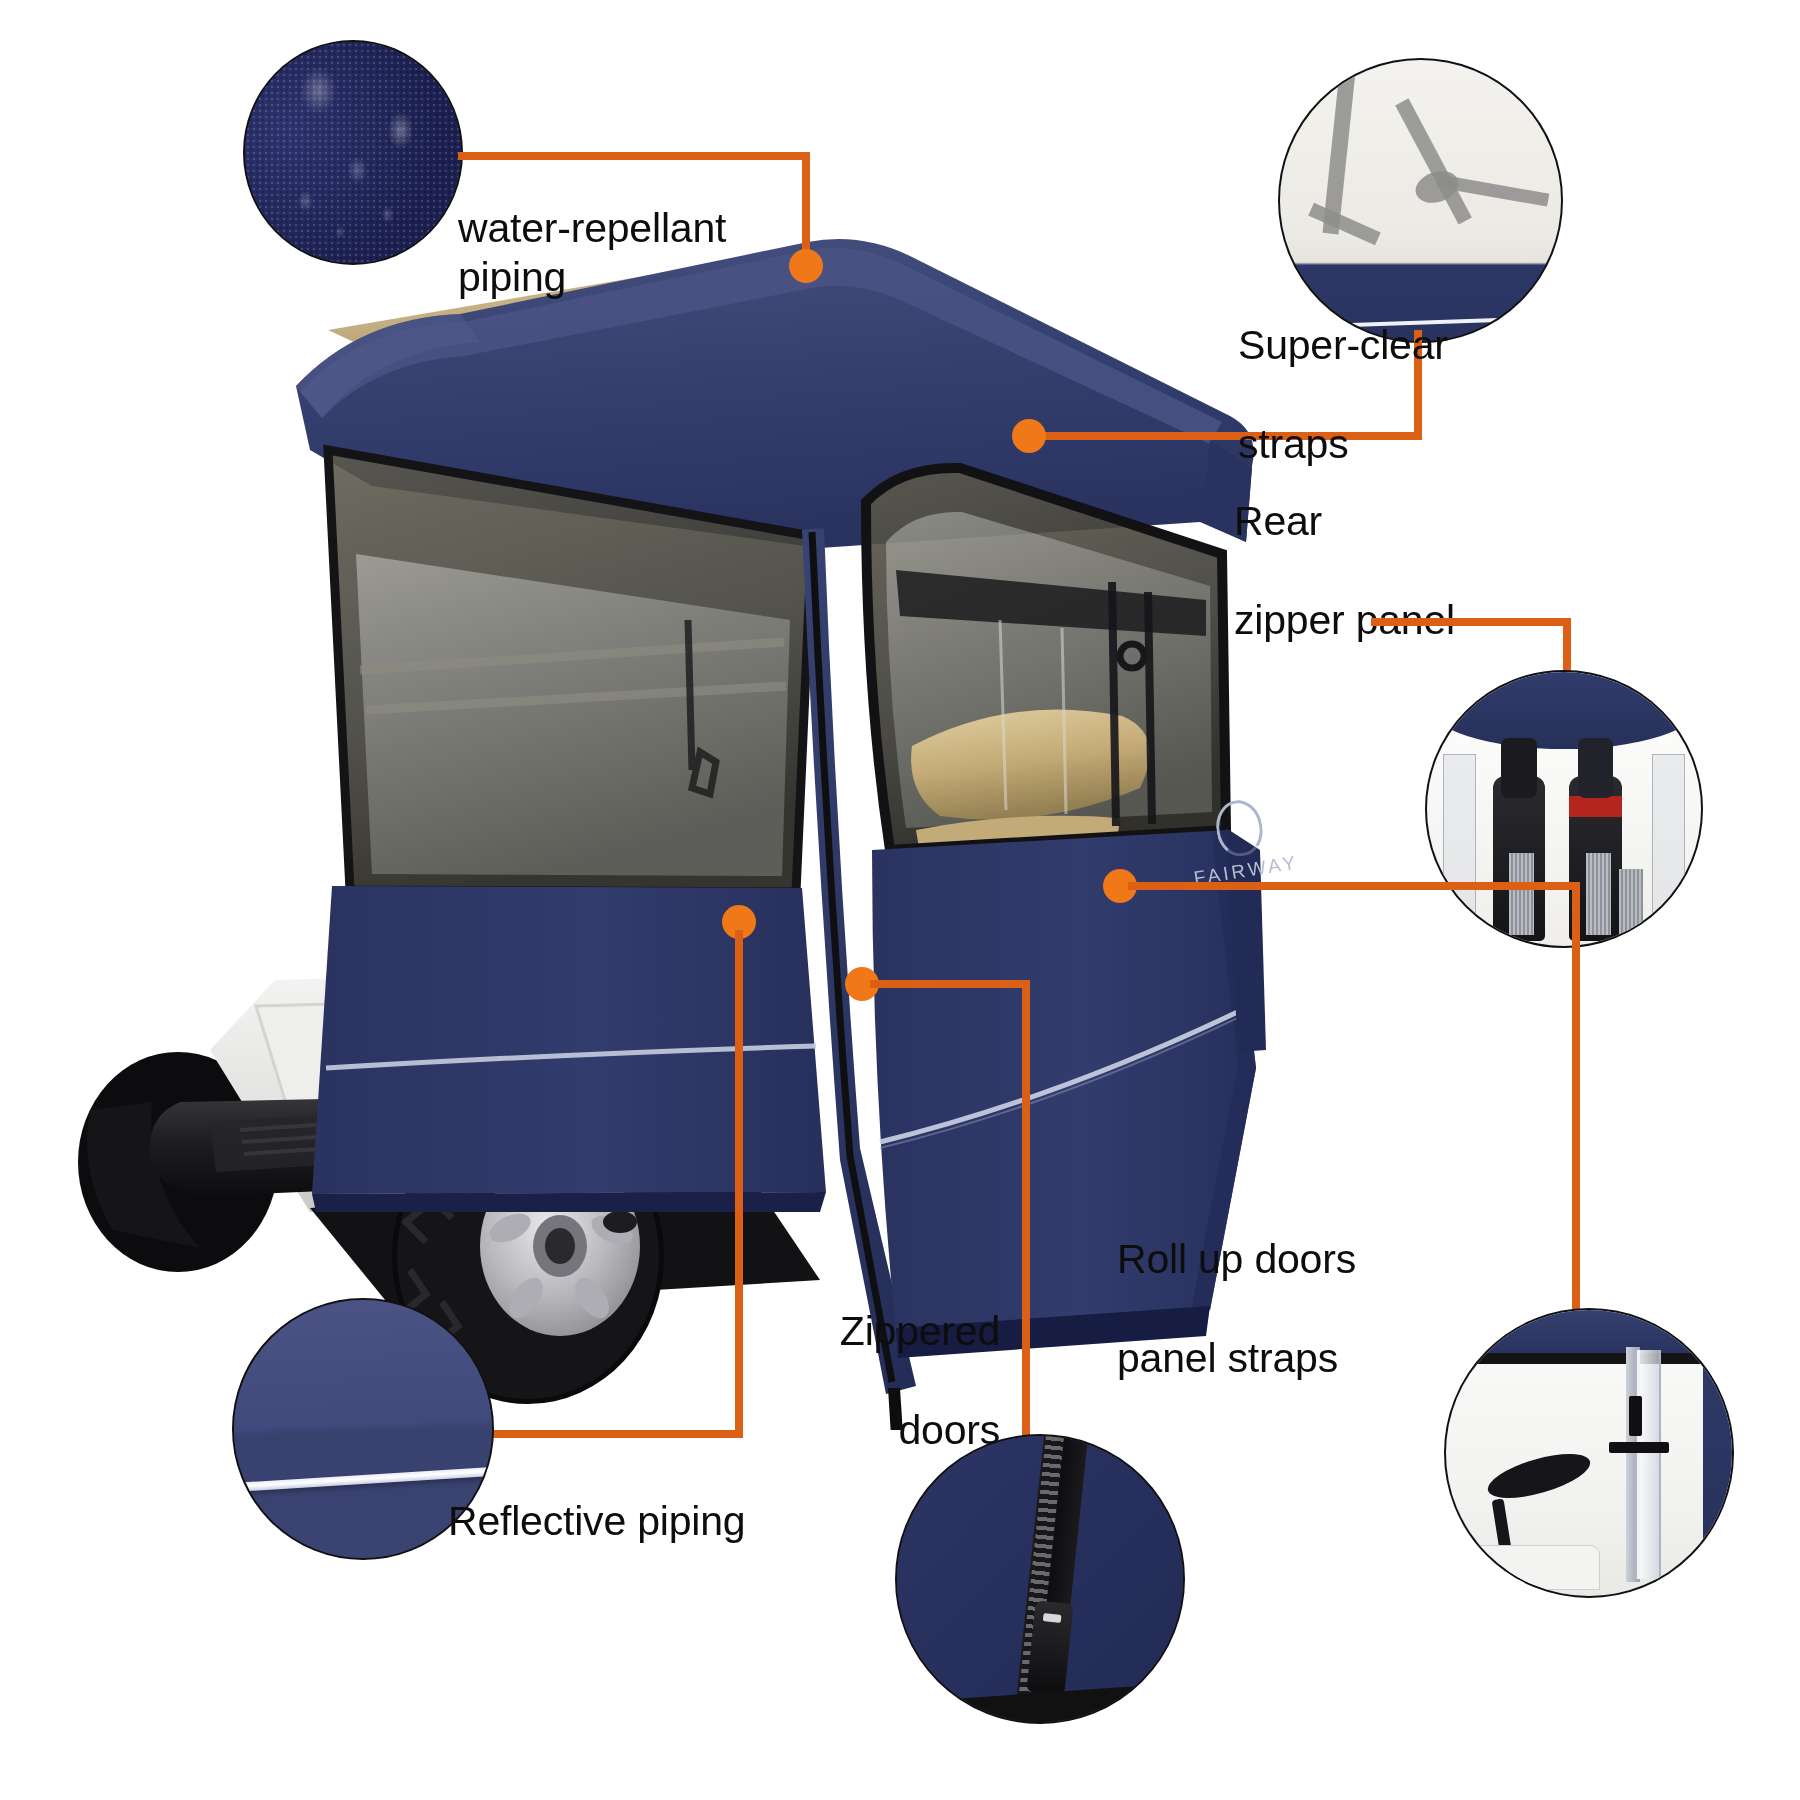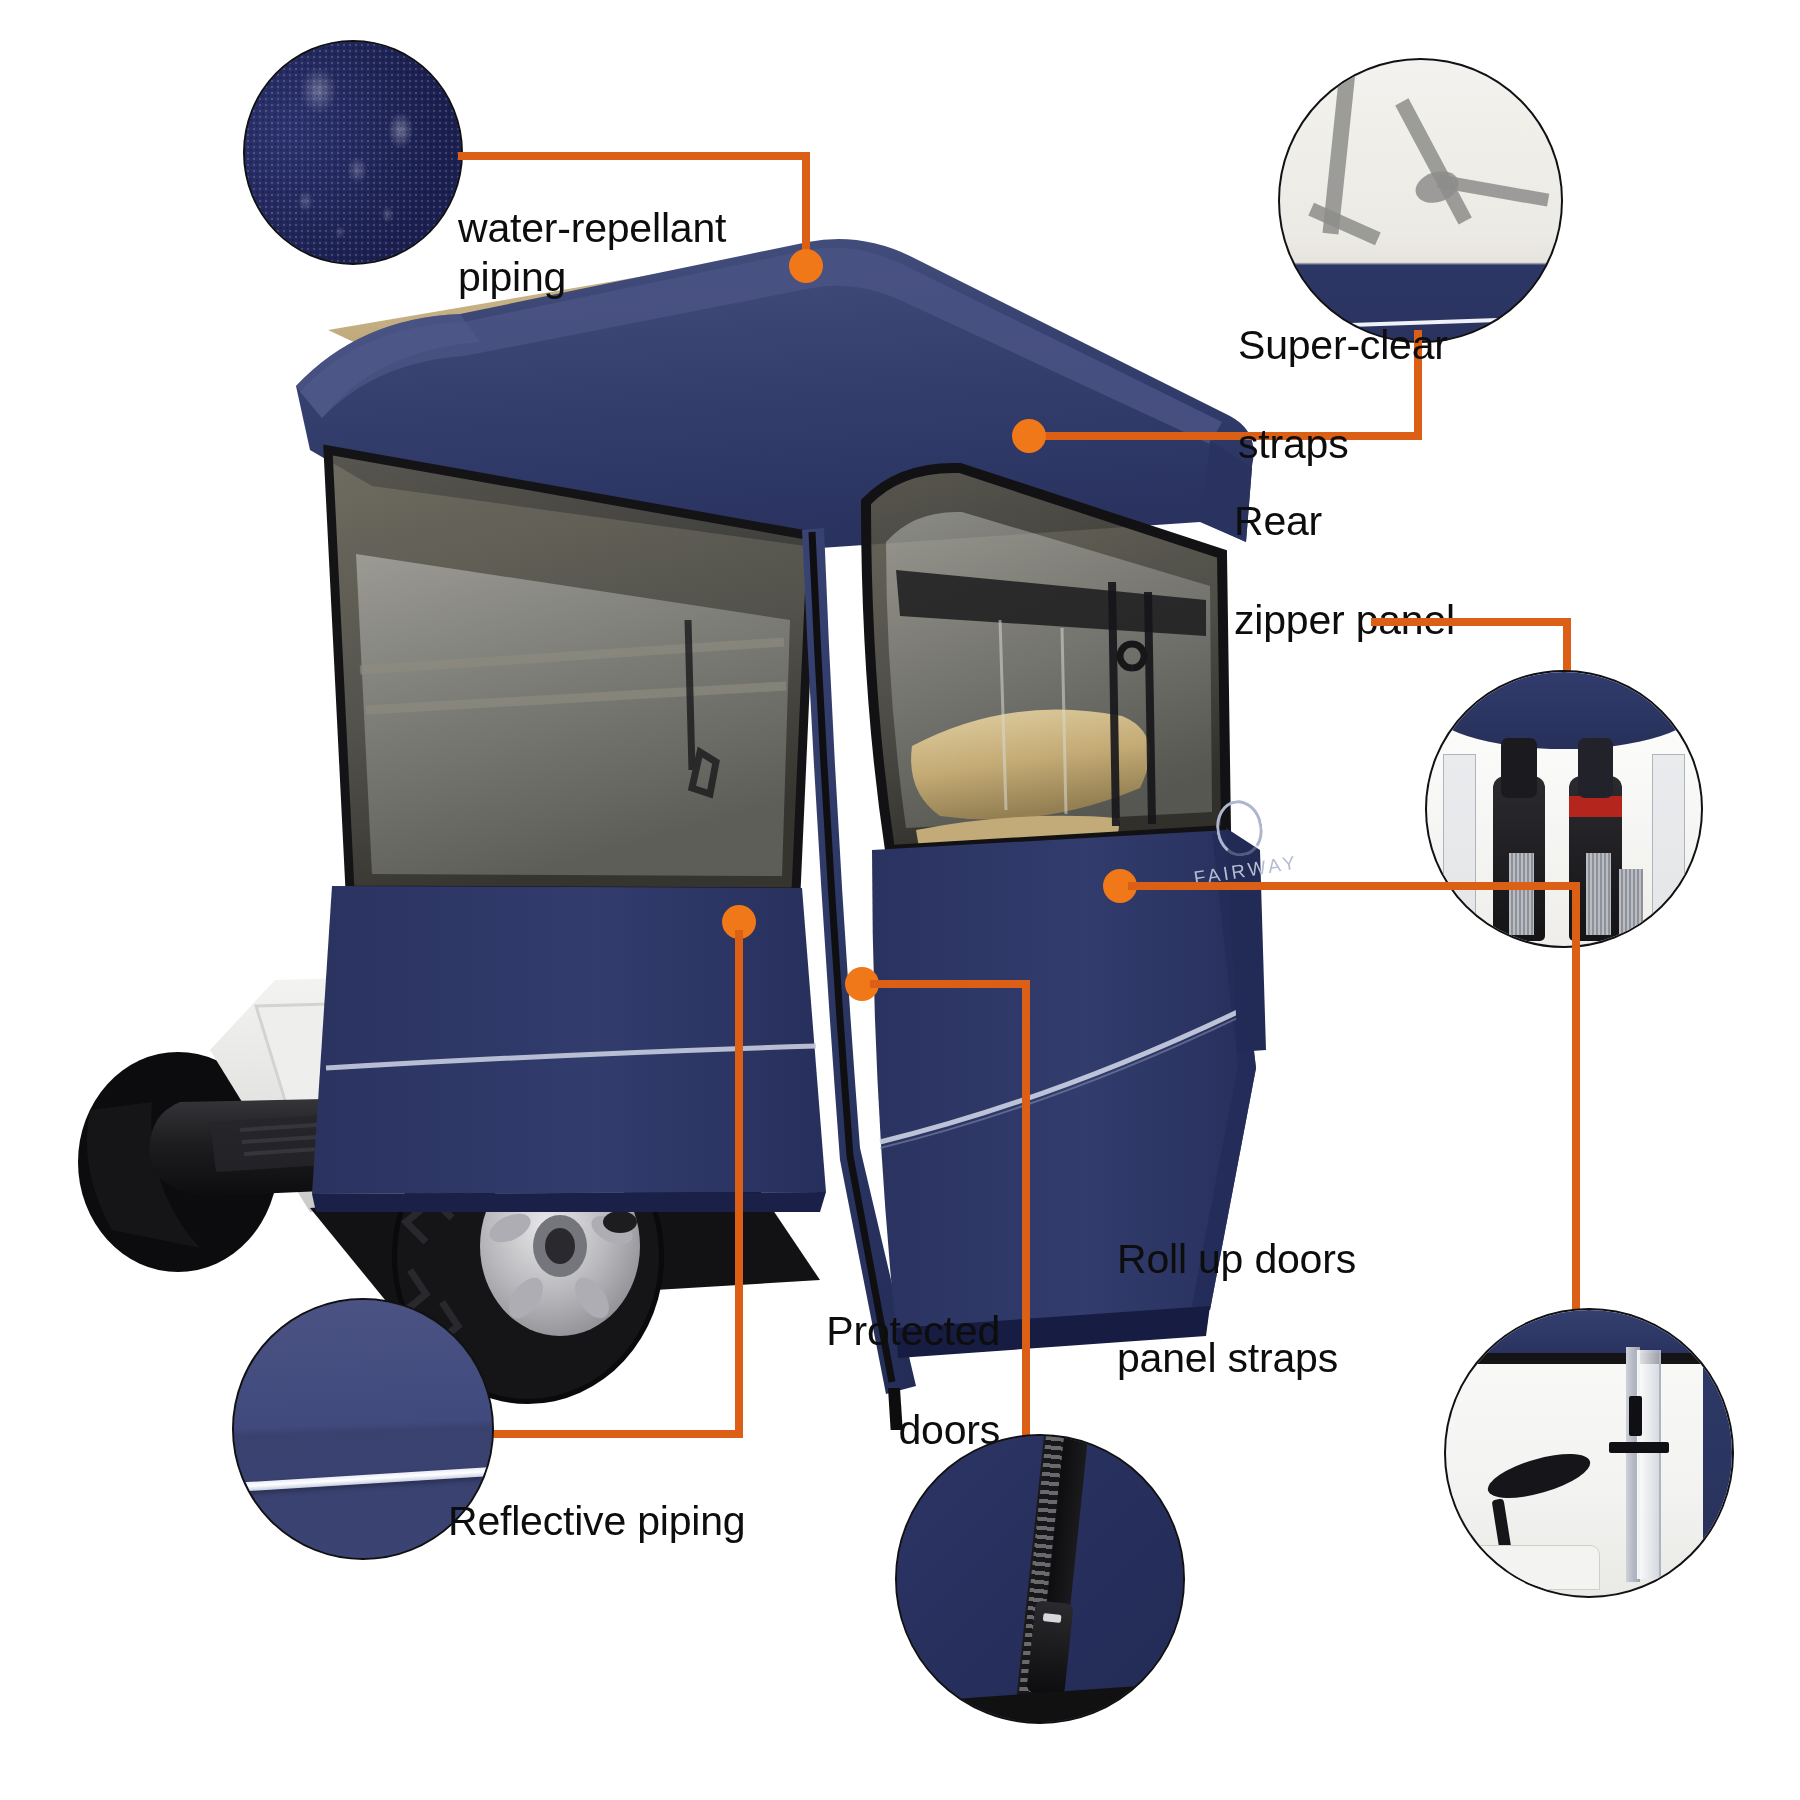--- a/index.html
+++ b/index.html
@@ -438,21 +438,21 @@
       <div class="strapA"></div>
       <div class="strapB"></div>
       <div class="seat"></div>
     </div>
   </div>
 
   <div class="dot" style="left:845px; top:967px; width:34px; height:34px;"></div>
   <div class="conn" style="left:870px; top:980px; width:160px; height:8px;"></div>
   <div class="conn" style="left:1022px; top:980px; width:8px; height:467px;"></div>
   <div class="callout-text ct-right" style="left:700px; top:1258px; width:300px;">
-    <span>Protected</span><br>
+    <span>Zippered</span><br>
     <span>doors</span>
   </div>
   <div class="detail-circle" style="left:895px; top:1434px; width:290px; height:290px;">
     <div class="zip-swatch dc-inner">
       <div class="ztape"></div>
       <div class="zteeth"></div>
       <div class="zpull"></div>
       <div class="zbase"></div>
     </div>
   </div>

